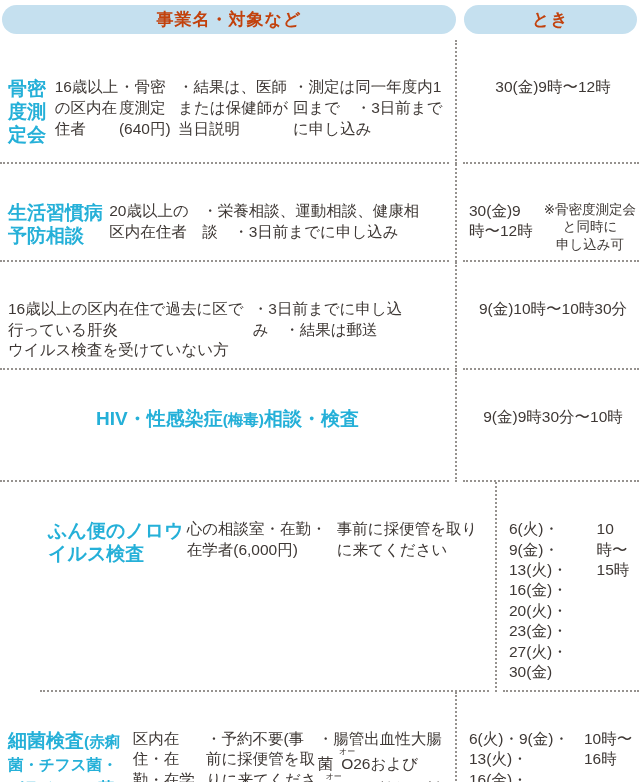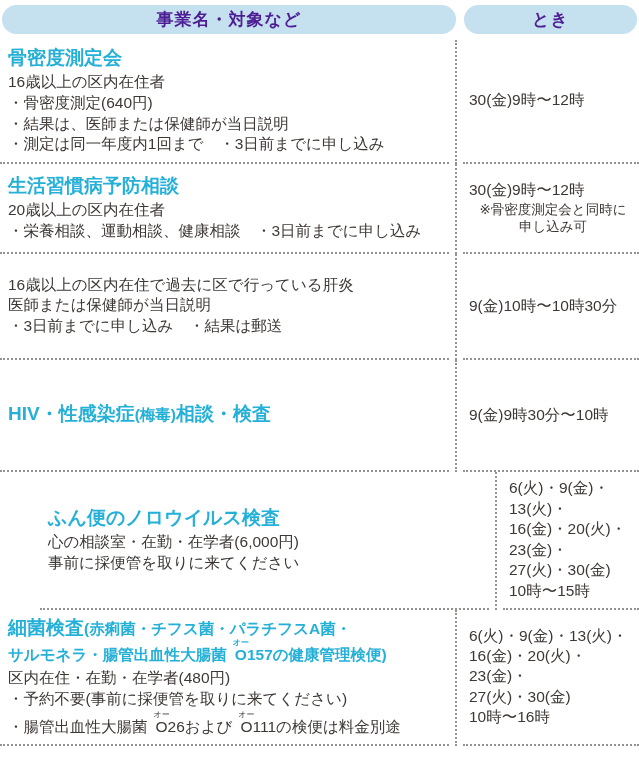--- a/index.html
+++ b/index.html
@@ -19,33 +19,33 @@
   
   .header{
     display:grid;grid-template-columns:454px 1fr;gap:8px;
     margin:5px 2px 6px 2px;
   }
   .pill{
     background:var(--pill);
     border-radius:15px;
     height:29px;line-height:29px;
     text-align:center;
-    font-weight:bold;font-size:17px;color:#4c1d95;
+    font-weight:bold;font-size:17px;color:#c2410c;
     letter-spacing:1px;
   }
   
   .table{width:639px;}
   .row{
     display:grid;
     grid-template-columns:449px 14px 1fr;
     align-items:stretch;
   }
   .cell-left,.cell-right{
     border-bottom:2px dotted var(--dot);
-    display:flex;flex-direction:column;justify-content:center;
+    display:flex;justify-content:center;margin-top:31px;
   }
   .cell-left{padding:6px 2px 7px 8px;}
   .cell-right{padding:6px 2px 7px 6px;}
   .divider{position:relative;}
   .divider::before{
     content:"";position:absolute;left:6px;top:0;bottom:0;
     border-left:2px dotted var(--dot);
   }
   
   .table .row:nth-of-type(1){min-height:124px;}
@@ -106,21 +106,21 @@
           <p class="time-line">30(金)9時〜12時</p>
           <p class="time-line small">※骨密度測定会と同時に
 申し込み可</p>
         </div>
   </div>
 
 
   <div class="row">
     <div class="cell-left">
     <p class="body-line">16歳以上の区内在住で過去に区で行っている肝炎
-医師または保健師が当日説明</p>
+ウイルス検査を受けていない方</p>
           <p class="body-line">・3日前までに申し込み　・結果は郵送</p>
         </div>
     <div class="divider"></div>
     <div class="cell-right">
           <p class="time-line">9(金)10時〜10時30分</p>
         </div>
   </div>
 
   <div class="row">
     <div class="cell-left">

